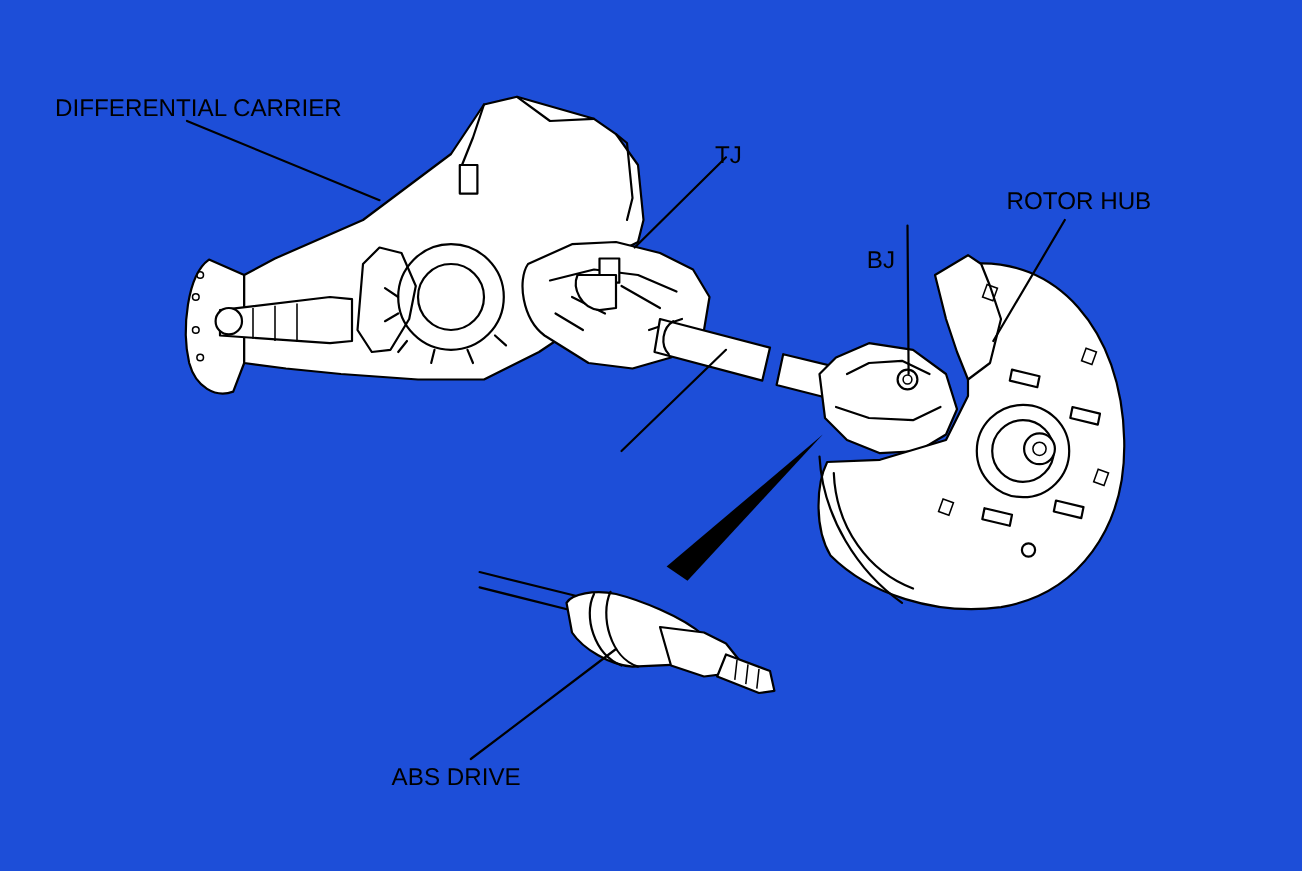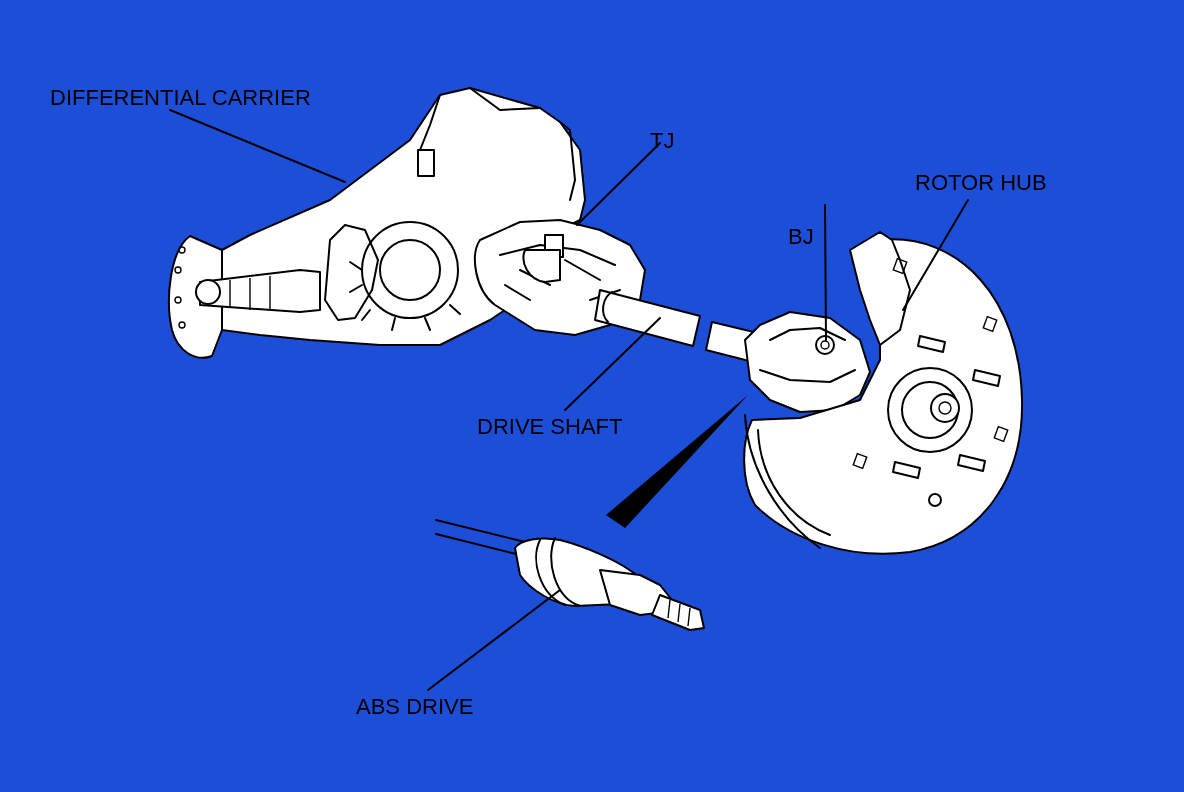--- a/index.html
+++ b/index.html
@@ -108,15 +108,14 @@
       <path class="ink" d="M968 200 L903 310"></path>
       <path class="ink" d="M565 410 L660 318"></path>
       <path class="ink" d="M428 690 L560 590"></path>
     </g>
   </svg>
 
   <div class="lbl" style="left:50px; top:85px;">DIFFERENTIAL CARRIER</div>
   <div class="lbl" style="left:650px; top:128px;">TJ</div>
   <div class="lbl" style="left:788px; top:180px;margin-top:44px;">BJ</div>
   <div class="lbl" style="left:915px; top:170px;">ROTOR HUB</div>
-  <div class="lbl" style="left:477px; top:414px;">DRIVE SHAFT</div>
   <div class="lbl" style="left:356px; top:694px;">ABS DRIVE</div>
 </div>
 
 </body></html>

